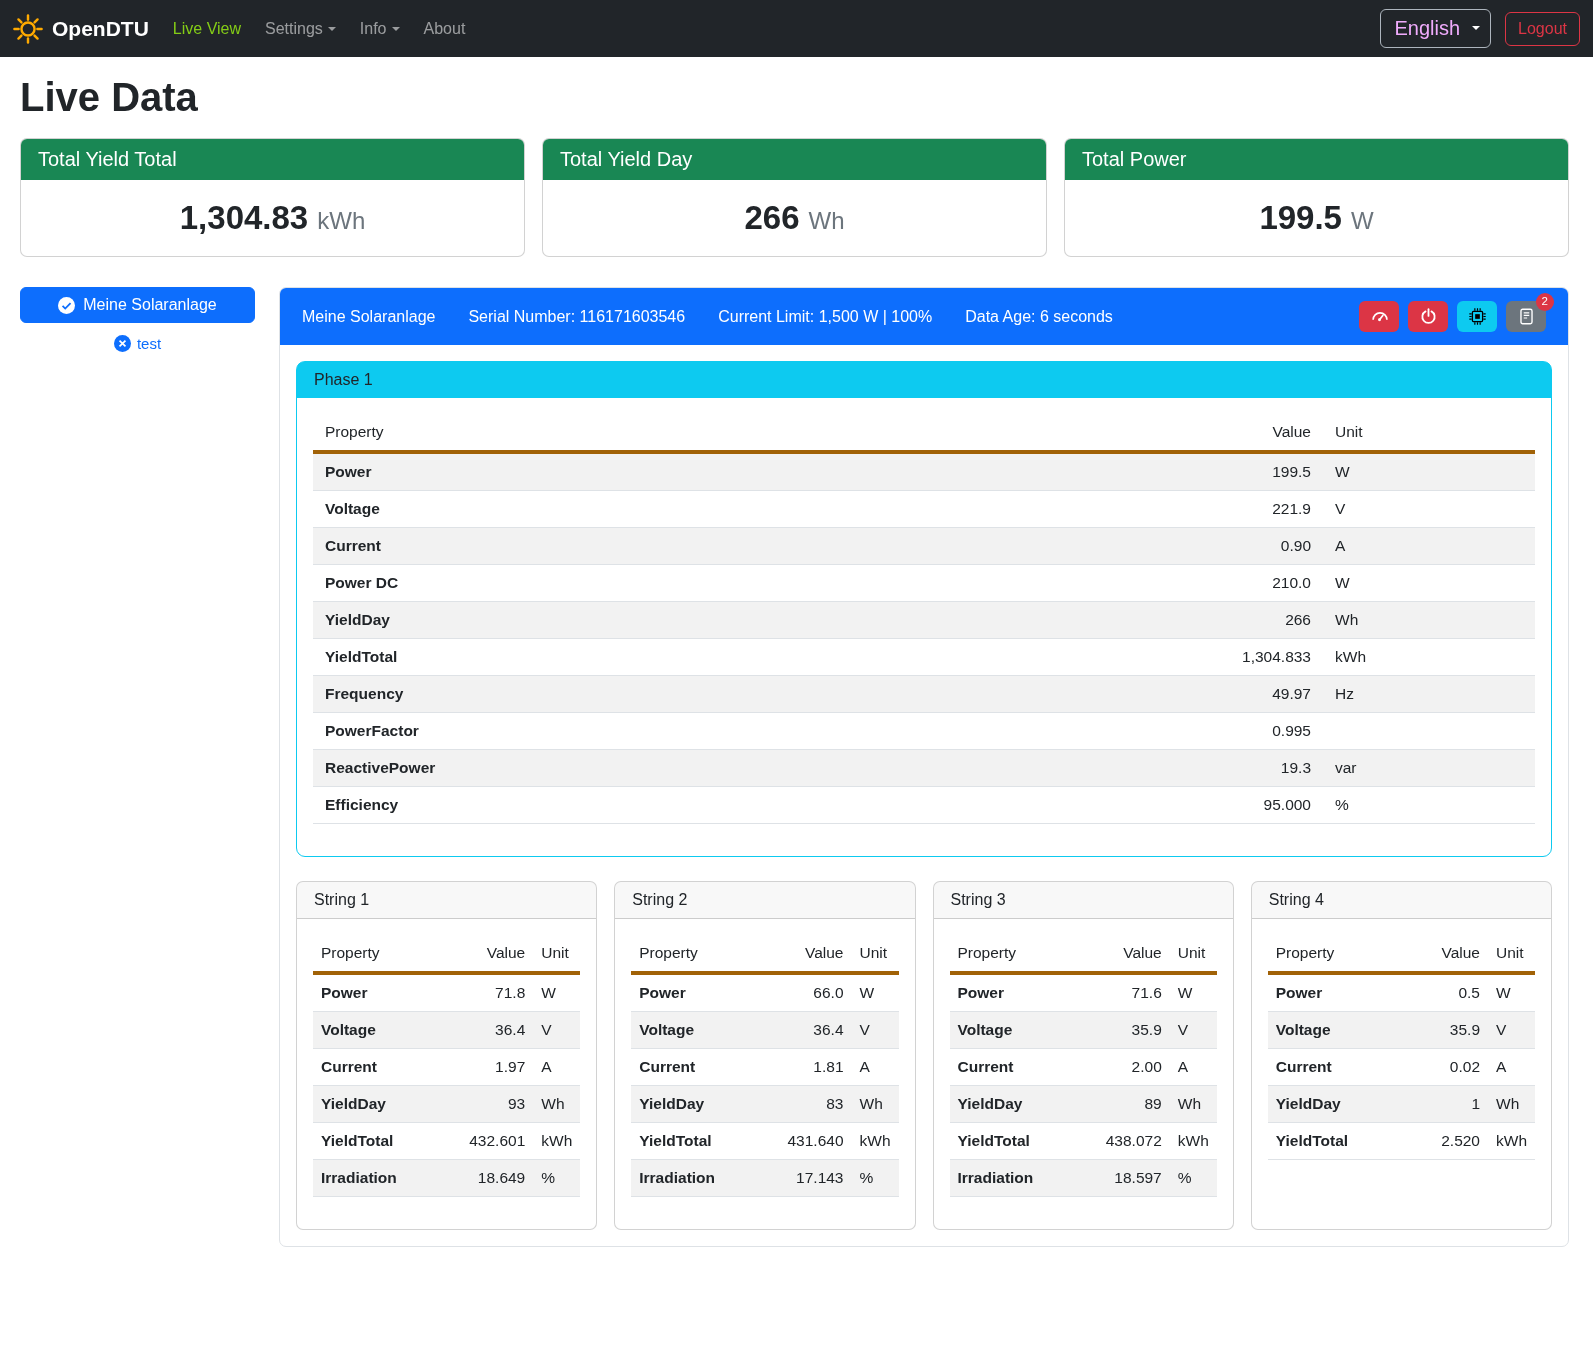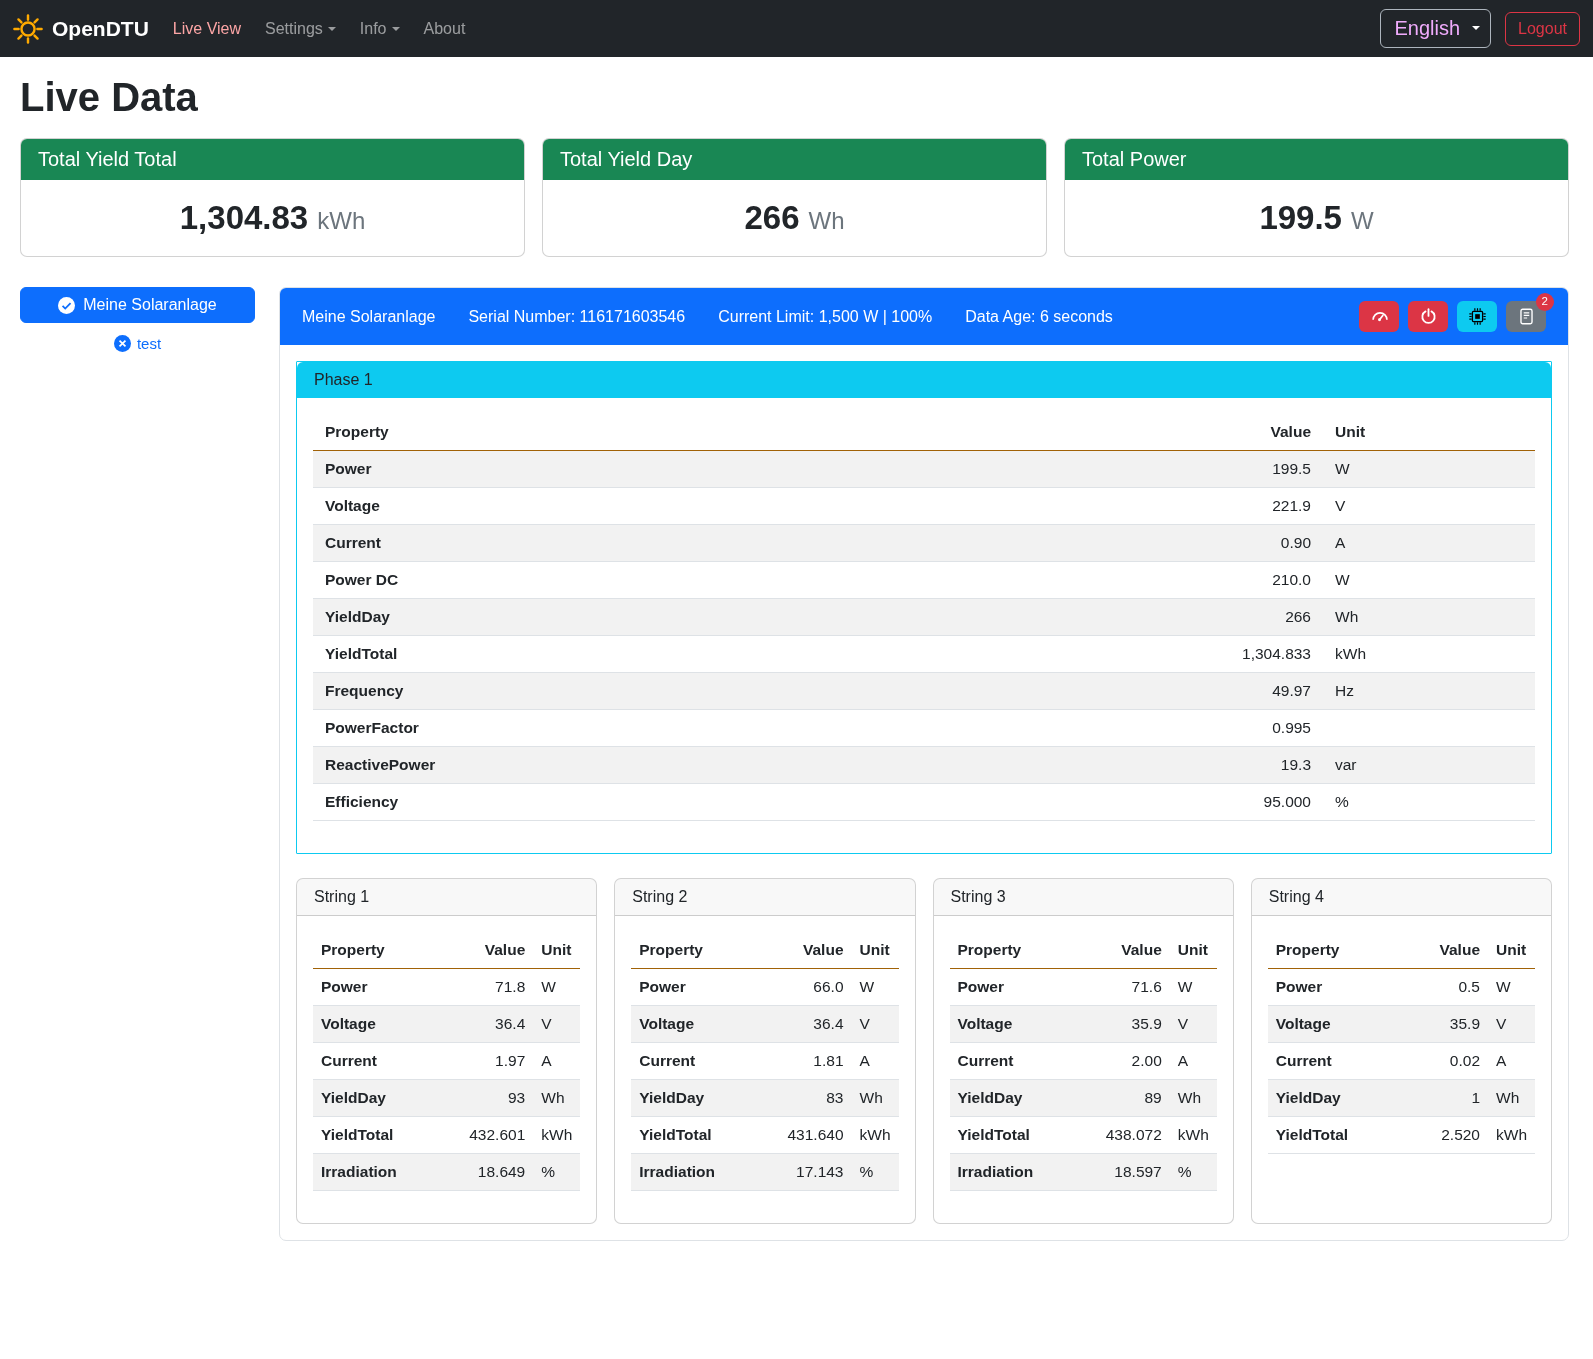--- a/index.html
+++ b/index.html
@@ -25,21 +25,21 @@
     cursor: pointer;
   }
   .nav-links { display: flex; align-items: center; margin-left: 12px; }
   .nav-link {
     color: rgba(255,255,255,.55);
     padding: 8px 12px;
     text-decoration: none;
     cursor: pointer;
     font-size: 16px;
   }
-  .nav-link.active { color: #fca5a5; }
+  .nav-link.active { color: #84cc16; }
   .caret {
     display: inline-block; margin-left: 5px; vertical-align: middle;
     border-top: 4px solid; border-right: 4px solid transparent; border-left: 4px solid transparent;
   }
   .nav-right { margin-left: auto; display: flex; align-items: center; gap: 14px; }
   .lang-select {
     position: relative;
     border: 1px solid #adb5bd; border-radius: 6px;
     color: #f0abfc; padding: 7px 30px 7px 13px;
     font-size: 20px; cursor: pointer;
@@ -117,26 +117,26 @@
   .panel-body { padding: 16px; }
 
   
   .data-table { width: 100%; border-collapse: collapse; font-size: 15.5px; margin-bottom: 16px; }
   .data-table th, .data-table td {
     padding: 9px 12px;
     border-bottom: 1px solid #dee2e6;
     text-align: left;
     font-weight: 400;
   }
-  .data-table thead th { border-bottom: 1px solid #a16207; font-weight: 700; }
+  .data-table thead th { border-bottom: 4px solid #a16207; font-weight: 400; }
   .data-table .prop { font-weight: 700; }
   .data-table .val { text-align: right; }
 
   
-  .phase-card { border: 1px solid #0dcaf0; border-radius: 1px; margin-bottom: 24px; }
+  .phase-card { border: 1px solid #0dcaf0; border-radius: 9px; margin-bottom: 24px; }
   .phase-header {
     background: #0dcaf0; color: #212529;
     border-radius: 6px 6px 0 0;
     padding: 9px 17px; font-size: 16px;
   }
   .phase-body { padding: 16px; }
   .phase-table .val { width: 150px; }
   .phase-table .unit { width: 212px; }
   .phase-table tbody tr:nth-child(odd) { background: rgba(0,0,0,.05); }
 

